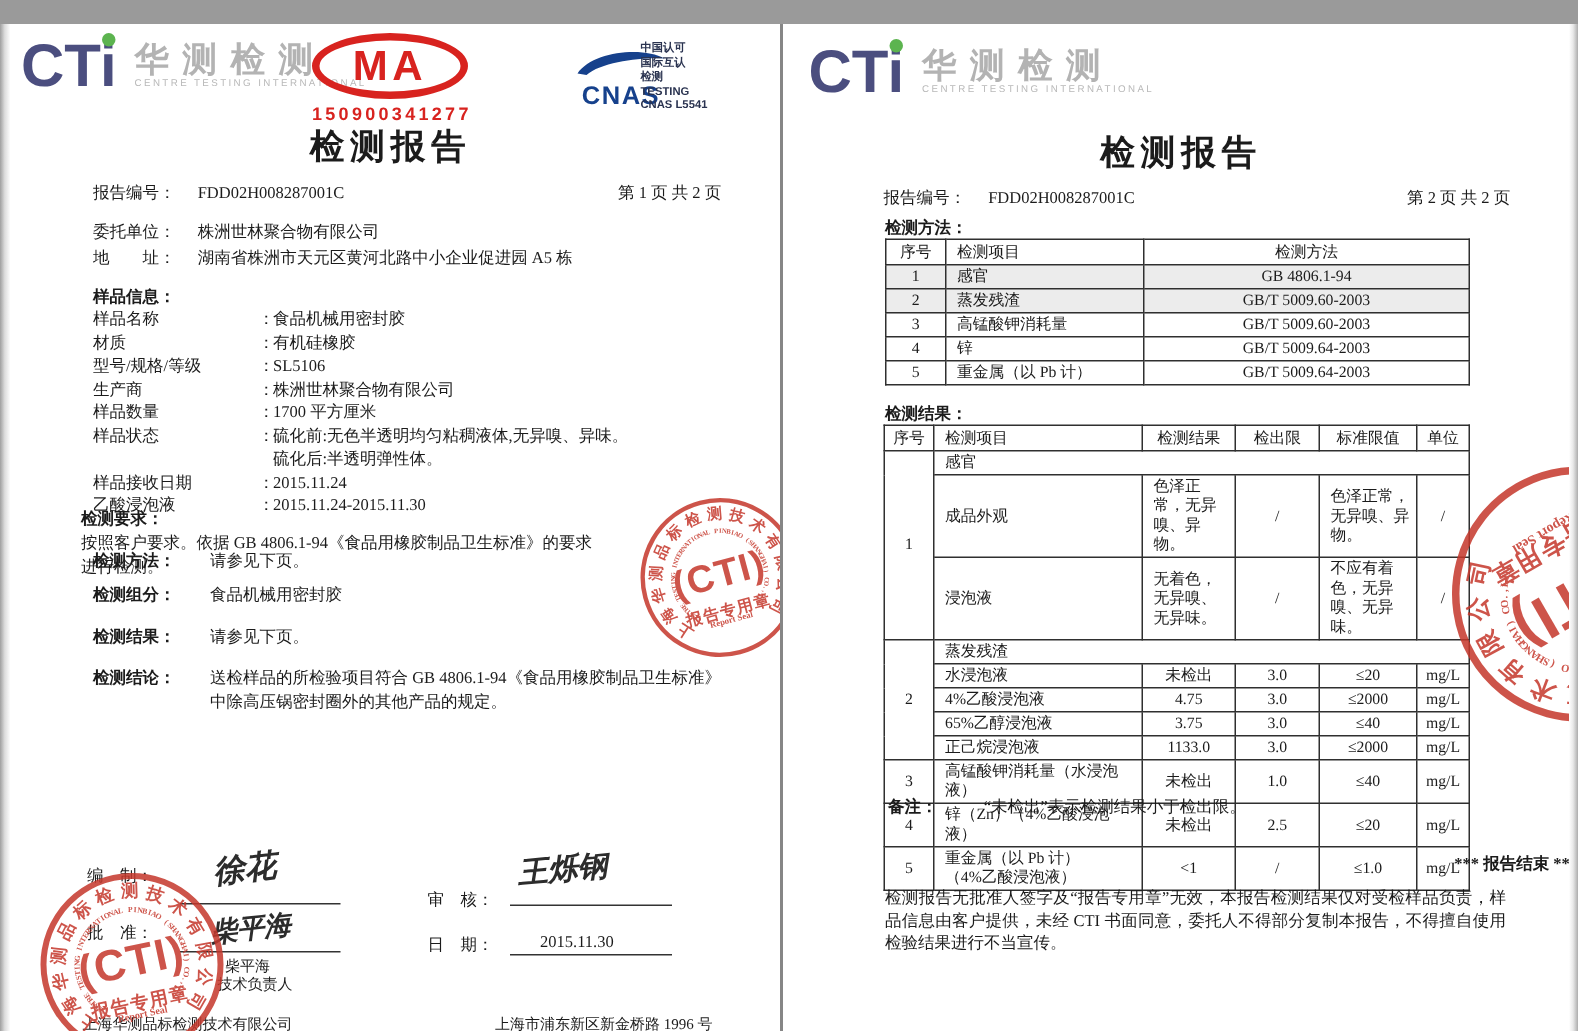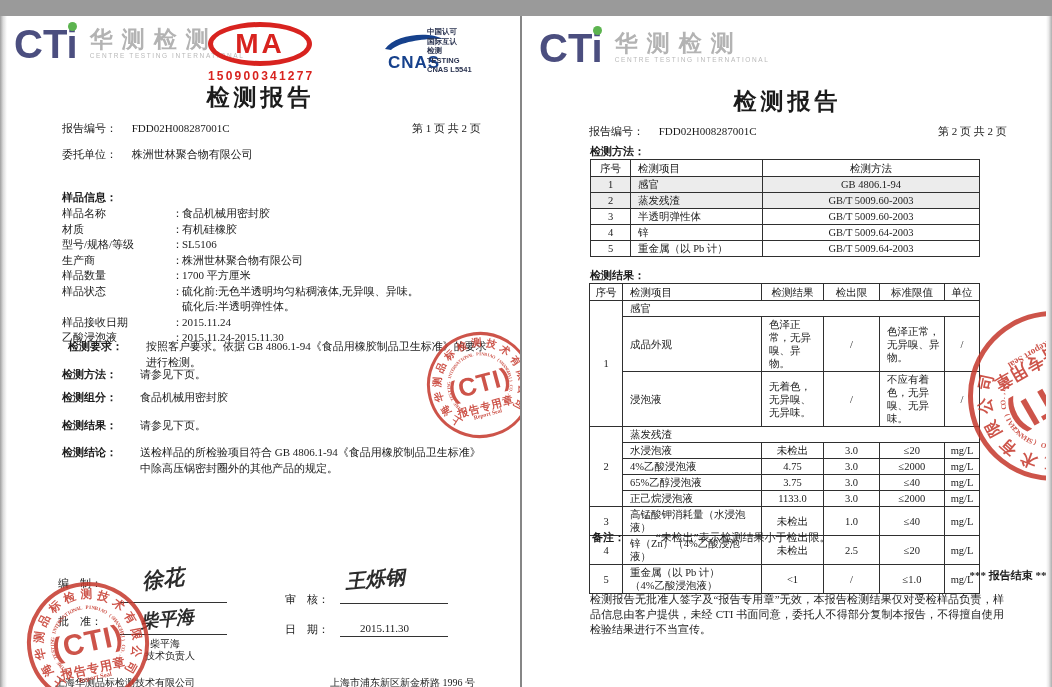--- a/index.html
+++ b/index.html
@@ -112,20 +112,24 @@
     <div class="abs row-line" style="left:62px; top:105px;">
       <span>报告编号：</span>
       <span style="margin-left:12px;">FDD02H008287001C</span>
     </div>
     <div class="abs row-line" style="left:412px; top:105px;">第 1 页 共 2 页</div>
 
     <div class="abs row-line" style="left:62px; top:131px;">
       <span>委托单位：</span>
       <span style="margin-left:12px;">株洲世林聚合物有限公司</span>
     </div>
+    <div class="abs row-line" style="left:62px; top:148px;">
+      <span>地　　址：</span>
+      <span style="margin-left:12px;">湖南省株洲市天元区黄河北路中小企业促进园 A5 栋</span>
+    </div>
 
     <div class="abs row-line bold" style="left:62px; top:174px;">样品信息：</div>
 
     <div class="abs" style="left:62px; top:190px; width:420px;">
         <div class="field-row">
           <span class="f-label">样品名称</span>
           <span class="f-colon">：</span>
           <span class="f-value">
             <div>食品机械用密封胶</div>
           </span>
@@ -175,21 +179,21 @@
         </div>
         <div class="field-row">
           <span class="f-label">乙酸浸泡液</span>
           <span class="f-colon">：</span>
           <span class="f-value">
             <div>2015.11.24-2015.11.30</div>
           </span>
         </div>
       </div>
 
-    <div class="abs sec-row" style="left:68px; top:322px; width:430px;">
+    <div class="abs sec-row" style="left:54px; top:322px; width:430px;flex-direction:column;">
         <span class="sec-label">检测要求：</span>
         <span class="sec-text">按照客户要求。依据 GB 4806.1-94《食品用橡胶制品卫生标准》的要求进行检测。</span>
       </div>
     <div class="abs sec-row" style="left:62px; top:350px; width:430px;">
         <span class="sec-label">检测方法：</span>
         <span class="sec-text">请参见下页。</span>
       </div>
     <div class="abs sec-row" style="left:62px; top:373px; width:430px;">
         <span class="sec-label">检测组分：</span>
         <span class="sec-text">食品机械用密封胶</span>
@@ -428,21 +432,21 @@
             </td>
             <td>
               <div>GB/T 5009.60-2003</div>
             </td>
           </tr>
           <tr>
             <td>
               <div>3</div>
             </td>
             <td class="l">
-              <div>半透明弹性体</div>
+              <div>高锰酸钾消耗量</div>
             </td>
             <td>
               <div>GB/T 5009.60-2003</div>
             </td>
           </tr>
           <tr>
             <td>
               <div>4</div>
             </td>
             <td class="l">

